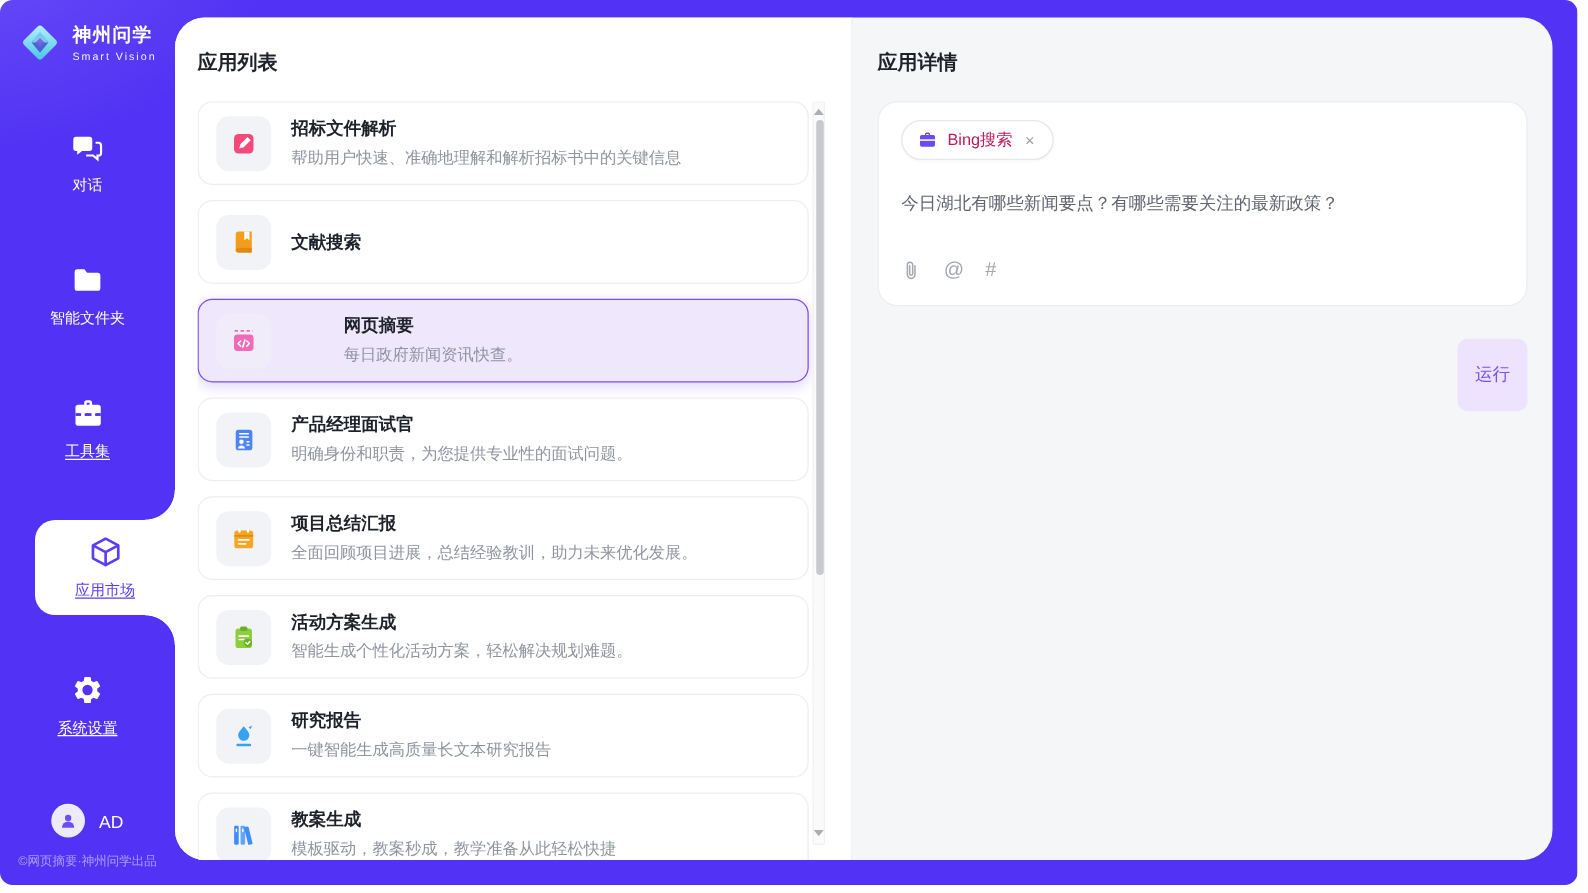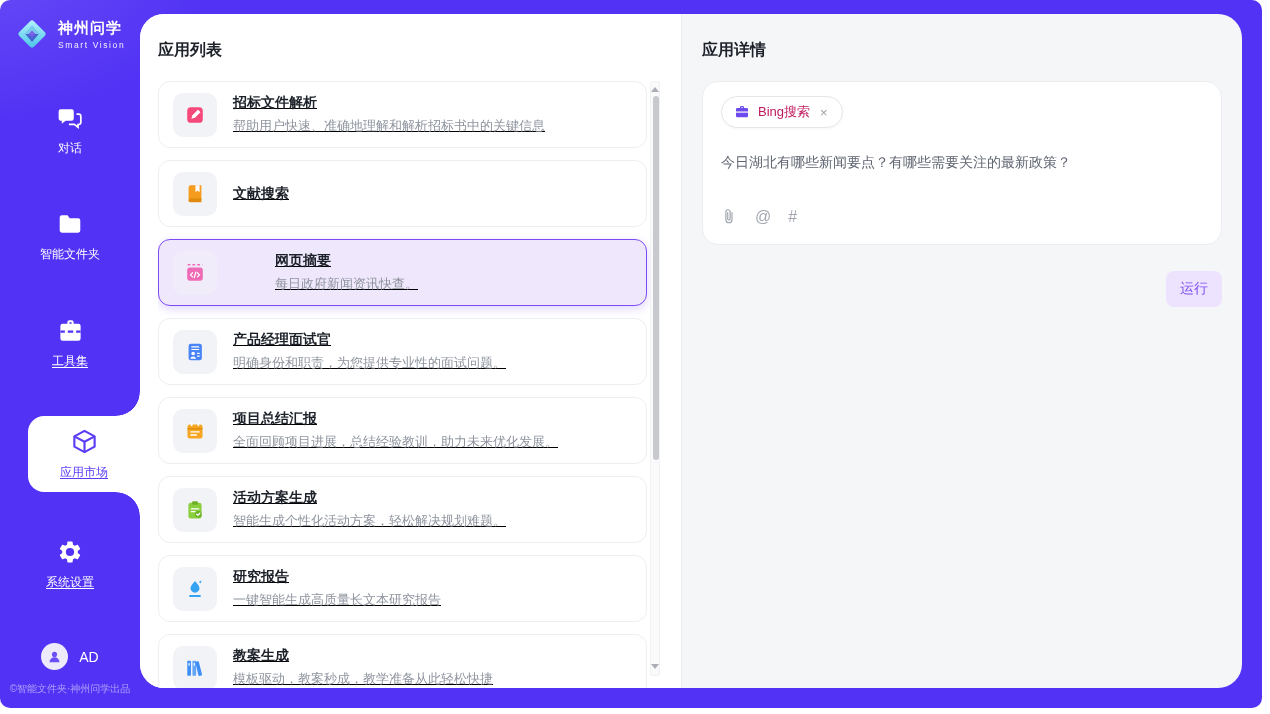--- a/index.html
+++ b/index.html
@@ -35,21 +35,21 @@
   .panel-list { width:542px; flex:0 0 542px; background:#fff; border-right:1px solid #ECEDF0; padding:26px 0 0 18px; display:flex; flex-direction:column; }
   .panel-title { font-size:16px; font-weight:bold; color:#1D2129; }
   .panel-list .panel-title { margin-left:0; }
 
   .list-wrap { position:relative; width:502px; margin-top:20px; flex:1; overflow:hidden; }
   .card { width:489px; height:67px; background:#fff; border:1px solid #EDEEF1; border-radius:12px; margin-bottom:12px;
           display:flex; align-items:center; padding-left:14px; cursor:pointer; }
   .card.selected { background:#EFE8FC; border:1.5px solid #7C4BF2; box-shadow:0 3px 10px rgba(124,75,242,.22);gap:42px; }
   .app-ico { width:44px; height:44px; border-radius:10px; background:#F2F3F6; display:flex; align-items:center; justify-content:center; flex:0 0 44px; margin-right:16px; }
   .card.selected .app-ico { background:#F0ECFA; }
-  .card-texts { display:flex; flex-direction:column; gap:5px;text-decoration:underline; }
+  .card-texts { display:flex; flex-direction:column; gap:5px; }
   .card-title { font-size:14px; font-weight:bold; color:#1D2129; }
   .card-desc { font-size:13px; color:#8F949E; }
 
   .scrollbar { position:absolute; top:0; right:0; width:10px; height:595px; background:#FAFAFB; border:1px solid #F0F1F3; border-radius:2px; }
   .scroll-arrow { position:absolute; left:1px; width:6px; height:6px; color:#A6A9AF; font-size:6px; line-height:6px; text-align:center; left:0; width:100%; cursor:pointer;}
   .arrow-up { top:5px; } .arrow-down { bottom:5px; }
   .scroll-arrow i { display:inline-block; width:0; height:0; border-left:4px solid transparent; border-right:4px solid transparent; }
   .arrow-up i { border-bottom:5px solid #ABAEB5; }
   .arrow-down i { border-top:5px solid #ABAEB5; }
   .scroll-thumb { position:absolute; top:14px; left:1.5px; width:6px; height:364px; background:#C7C9CE; border-radius:3px; cursor:pointer; }
@@ -57,21 +57,21 @@
   
   .panel-detail { flex:1; padding:26px 20px 0 20px; display:flex; flex-direction:column; }
   .detail-card { margin-top:20px; height:164px; background:#fff; border:1px solid #EBEDF0; border-radius:16px; padding:14px 18px; display:flex; flex-direction:column; }
   .chip { display:inline-flex; align-items:center; gap:8px; height:32px; padding:0 12px; background:#fff; border:1px solid #E4E6EA; border-radius:16px; align-self:flex-start; box-shadow:0 1px 3px rgba(0,0,0,.04); cursor:pointer; }
   .chip-label { font-size:13px; color:#be185d; }
   .chip-close { font-size:13px; color:#9CA0A8; cursor:pointer; line-height:1; padding:2px; }
   .prompt-text { margin-top:26px; font-size:14px; color:#5F6470; cursor:text; }
   .input-tools { margin-top:auto; padding-bottom:4px; display:flex; align-items:center; gap:17px; color:#A2A7B0; }
   .tool-glyph { font-size:16px; color:#A2A7B0; cursor:pointer; }
   .run-row { margin-top:26px; display:flex; justify-content:flex-end; }
-  .run-btn { background:#EDE3FE; color:#7E4FF2; border:none; border-radius:8px; padding:9px 14px; font-size:14px; cursor:pointer; font-family:inherit; }
+  .run-btn { background:#EDE3FE; color:#7E4FF2; border:none; border-radius:8px; padding:20px 14px; font-size:14px; cursor:pointer; font-family:inherit; }
 
   svg { display:block; }
 </style>
 </head>
 <body>
 
 <div class="app">
 
   <div class="sidebar">
     <div class="logo">
@@ -152,21 +152,21 @@
         <span>
           <svg width="17" height="17" viewBox="0 0 24 24">
             <circle cx="12" cy="9" r="3.6" fill="#6A4FF5"></circle>
             <path d="M5 20a7 7 0 0 1 14 0z" fill="#6A4FF5"></path>
           </svg>
         </span>
       </span>
       <span class="user-name">AD</span>
     </div>
 
-    <div class="copyright">©智能文件夹·神州问学出品</div>
+    <div class="copyright">©网页摘要·神州问学出品</div>
   </div>
 
   <div class="content">
 
     <div class="panel-list">
       <div class="panel-title">应用列表</div>
 
       <div class="list-wrap">
 
         <div class="card">

